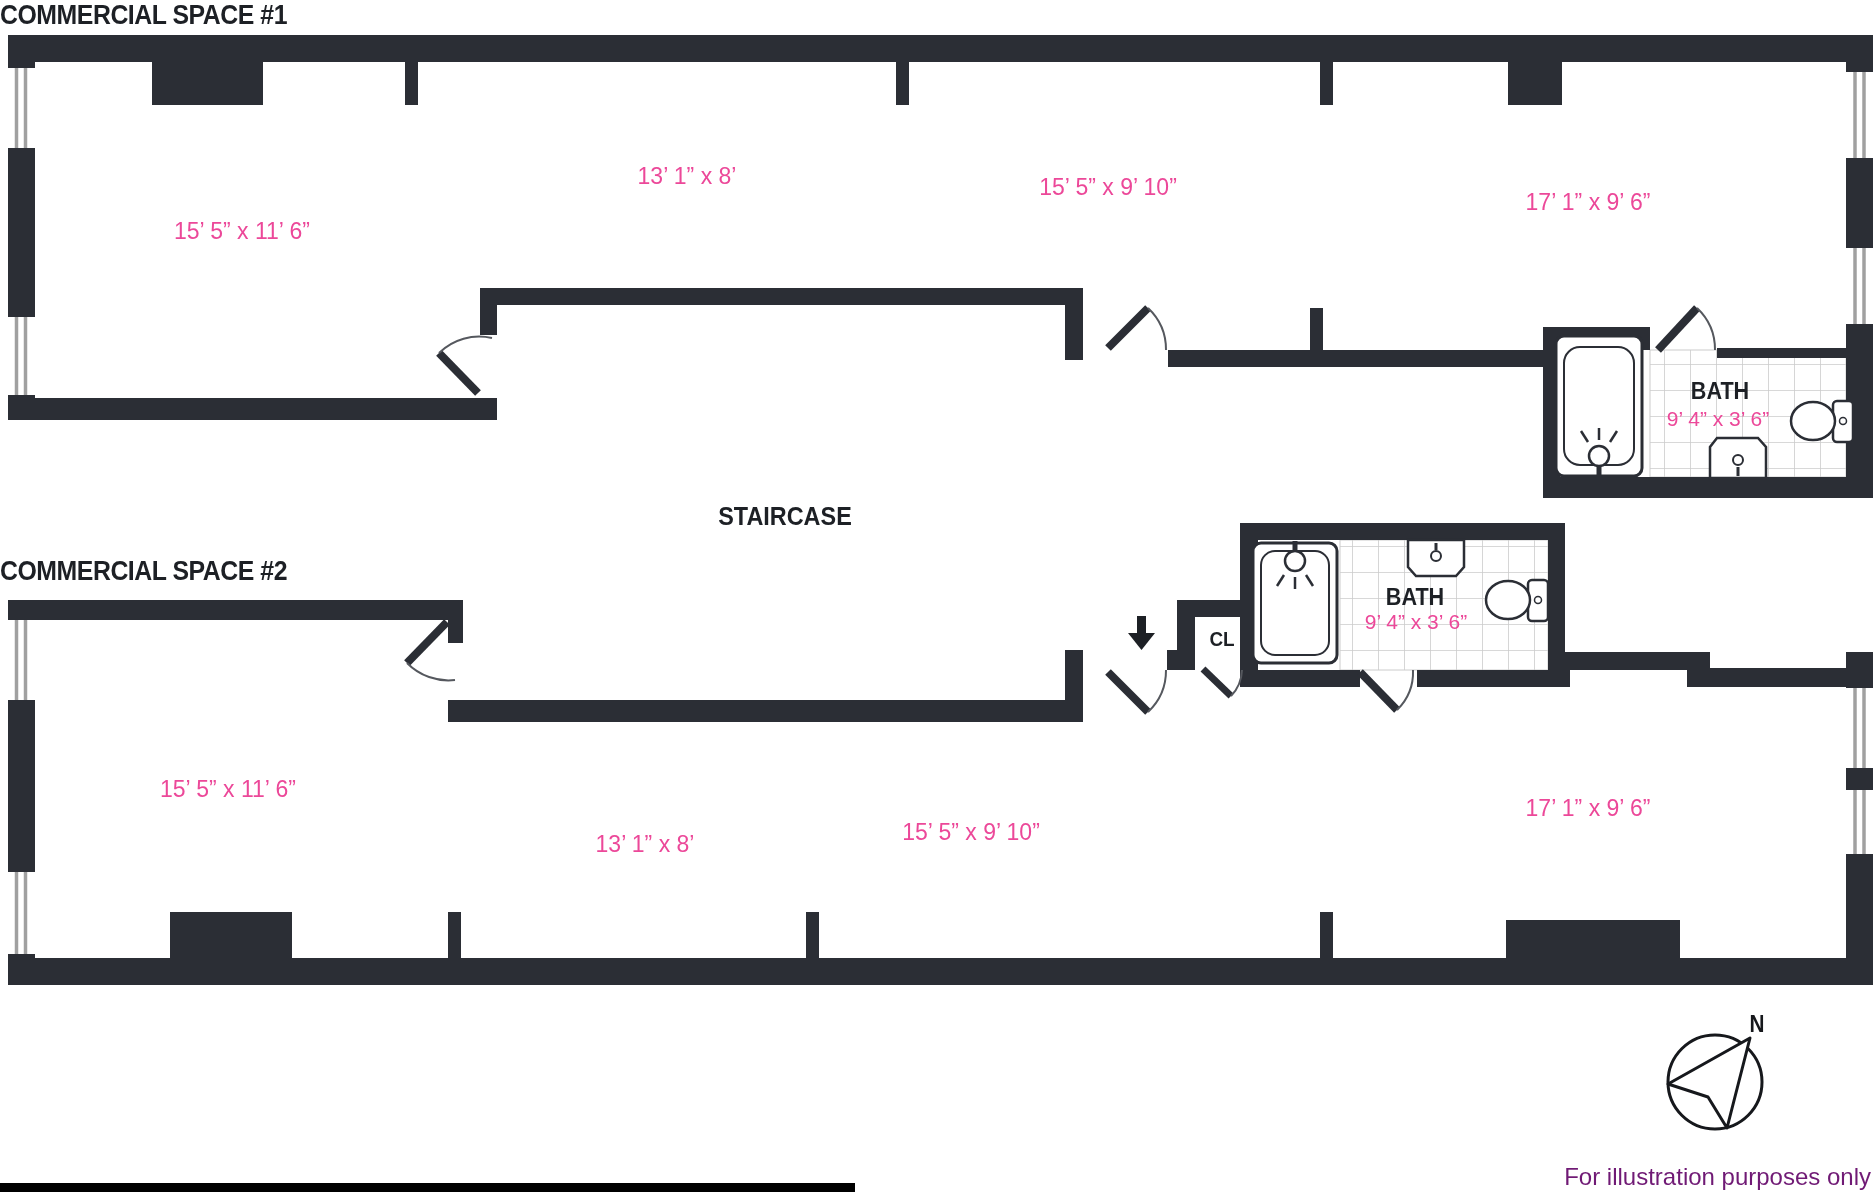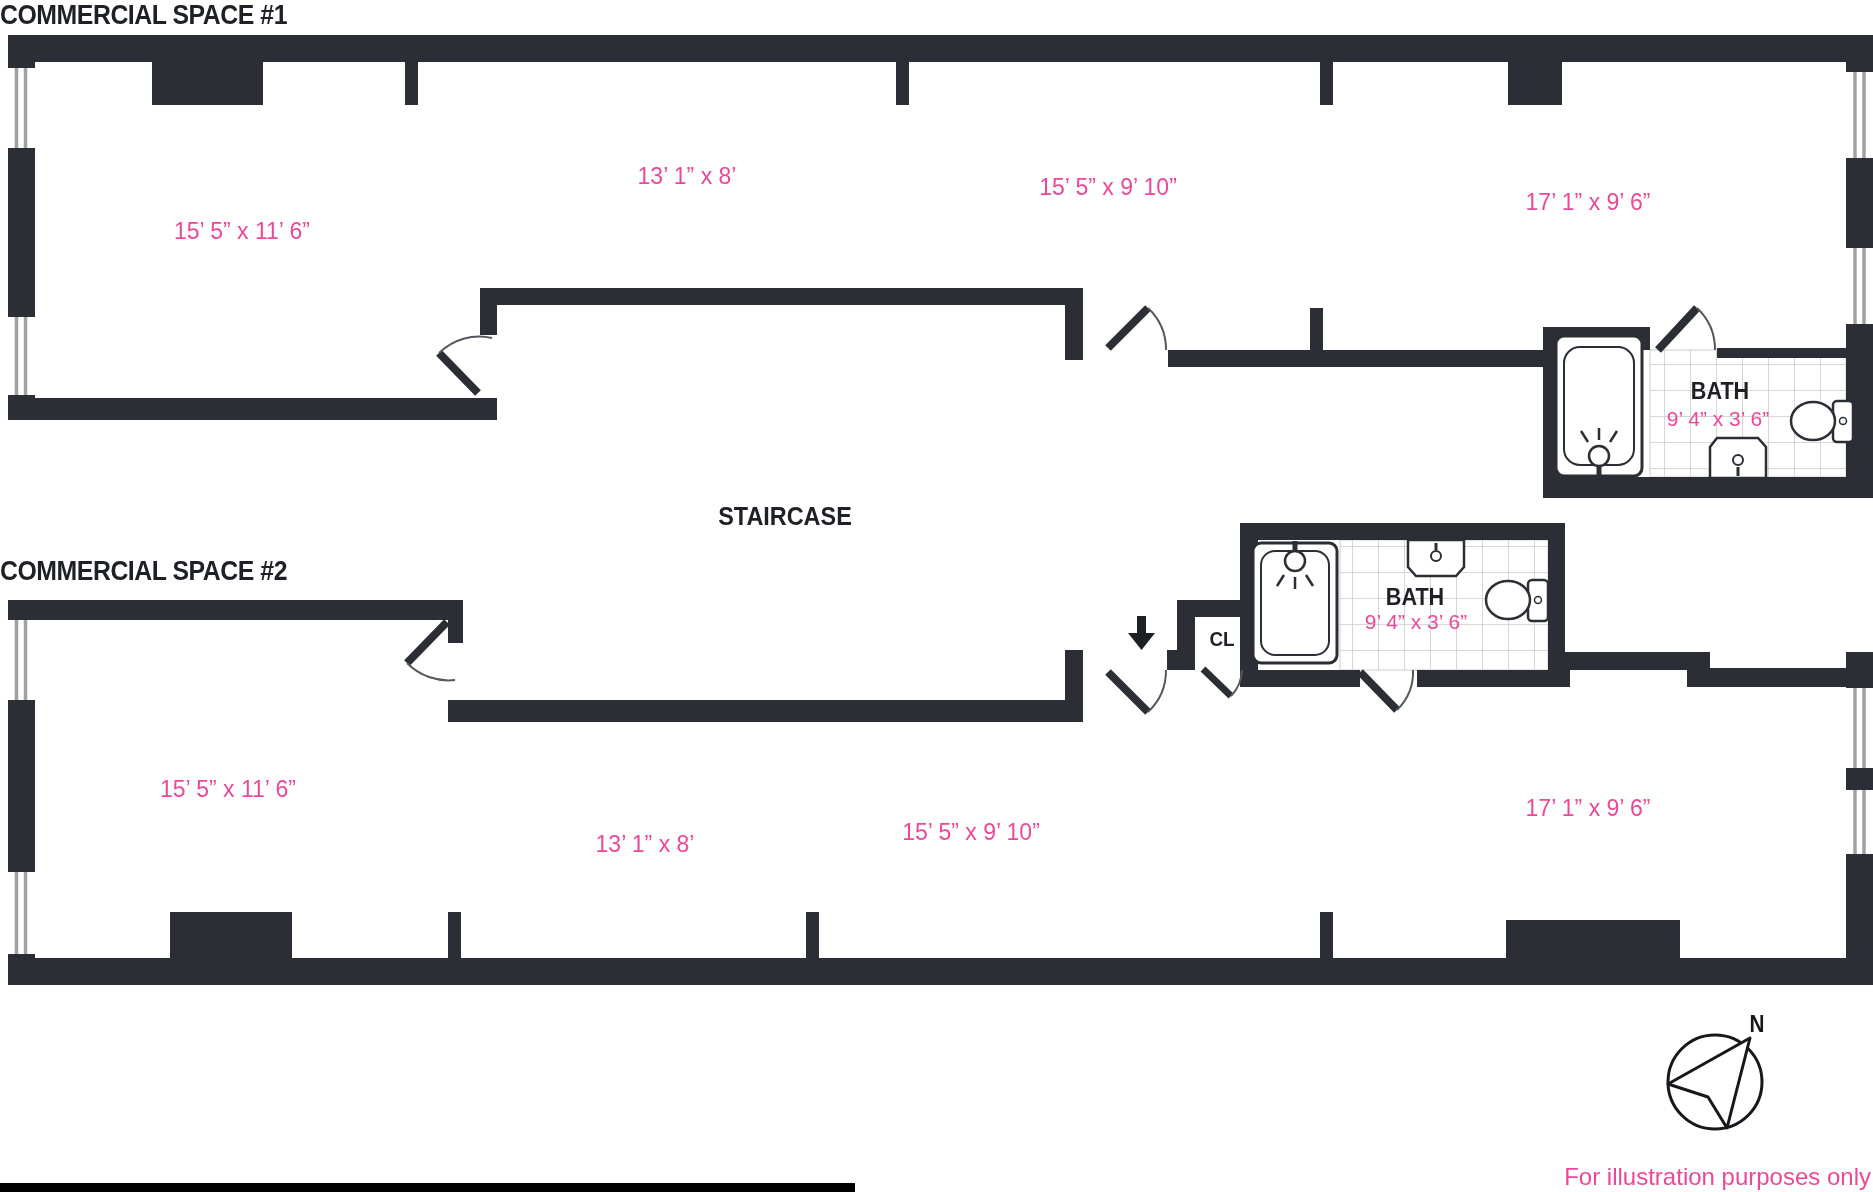--- a/index.html
+++ b/index.html
@@ -22,21 +22,21 @@
   #l-b1d{left:1718px;top:419px;font-size:21px;}
   #l-b2n{left:1415px;top:597px;font-size:24px;}
   #l-b2d{left:1416px;top:622px;font-size:21px;}
   #l-cl{left:1222px;top:639px;font-size:21px;}
   #l-s2r1{left:228px;top:789px;}
   #l-s2r2{left:645px;top:844px;}
   #l-s2r3{left:971px;top:832px;}
   #l-s2r4{left:1588px;top:808px;}
   #l-n{left:1757px;top:1024px;font-size:23px;color:#16181c;}
   #l-foot{position:absolute;right:2px;top:1163px;font:24px "Liberation Sans",sans-serif;
-          color:#ec4899;white-space:nowrap;margin-left:30px;}
+          color:#701a75;white-space:nowrap;margin-left:30px;}
 </style>
 </head>
 <body>
 
 <div id="stage">
 
   <svg id="plan-svg" width="1873" height="1192" viewBox="0 0 1873 1192">
     <defs>
       <pattern id="tiles" width="26" height="26" patternUnits="userSpaceOnUse">
         <path d="M26,0 H0 V26" fill="none" stroke="#cccccc" stroke-width="1.6"></path>

